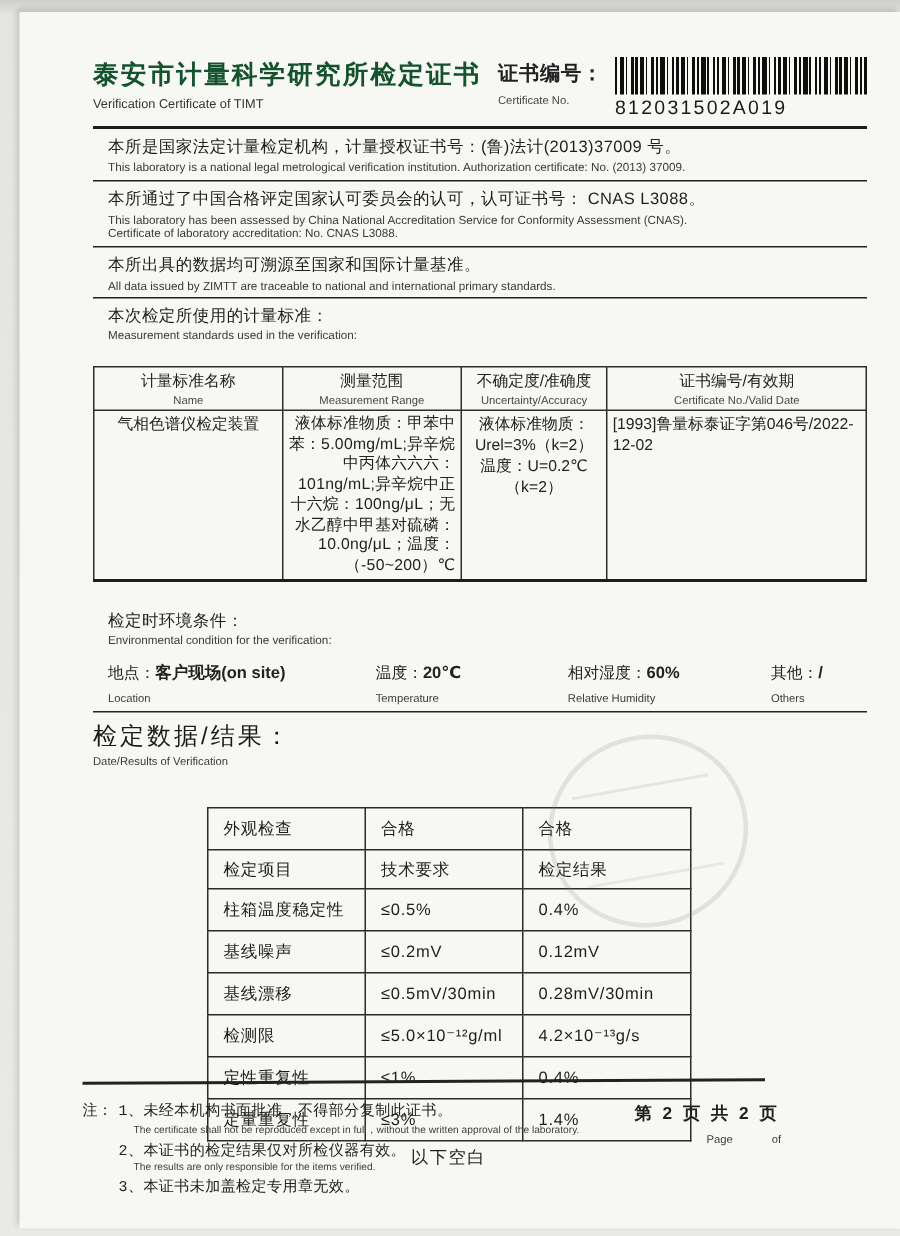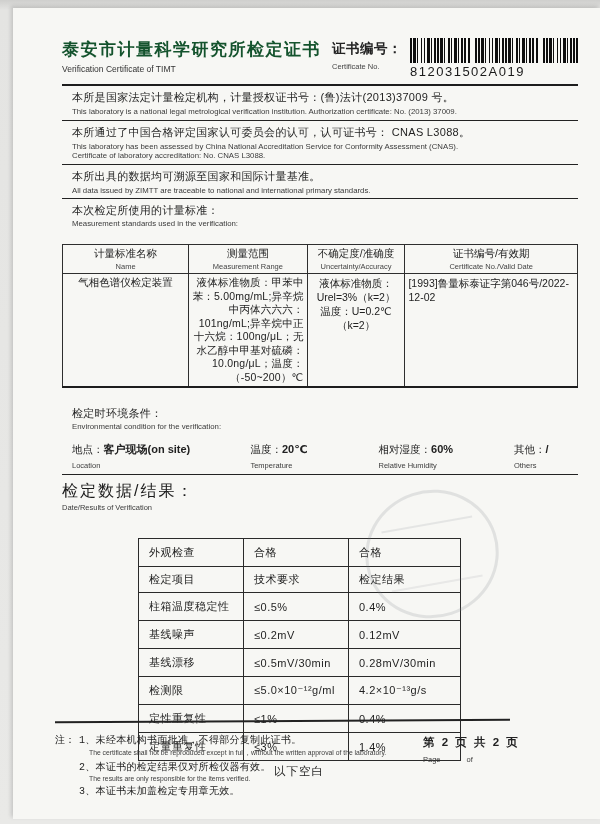--- a/index.html
+++ b/index.html
@@ -90,21 +90,21 @@
   
   .footer{position:absolute;left:42px;top:712px;width:468px;}
   .footer-line{border-top:2px solid #222;width:455px;transform:rotate(-.3deg);}
   .footer-body{display:flex;margin-top:11px;}
   .notes{display:flex;font-size:10px;color:#222;}
   .note-label{width:24px;}
   .note-cn{font-size:10px;letter-spacing:.3px;font-family:Liberation Mono, monospace;}
   .note-en{font-size:6.8px;color:#3d3d3d;margin:1px 0 2px 10px;}
   .pageno{margin-left:auto;width:100px;padding-top:2px;}
   .pageno-cn{font-size:11.5px;font-weight:bold;letter-spacing:2px;white-space:nowrap;}
-  .pageno-en{font-size:7.5px;color:#3c3c3c;margin-top:5px;display:flex;}
+  .pageno-en{font-size:7.5px;color:#3c3c3c;margin-top:5px;display:flex;margin-left:48px;}
   .pageno-en span:last-child{margin-left:26px;}
 </style>
 </head>
 <body>
 
 <div class="page">
   <div class="paper">
     <div class="content">
 
       <div class="hdr">

